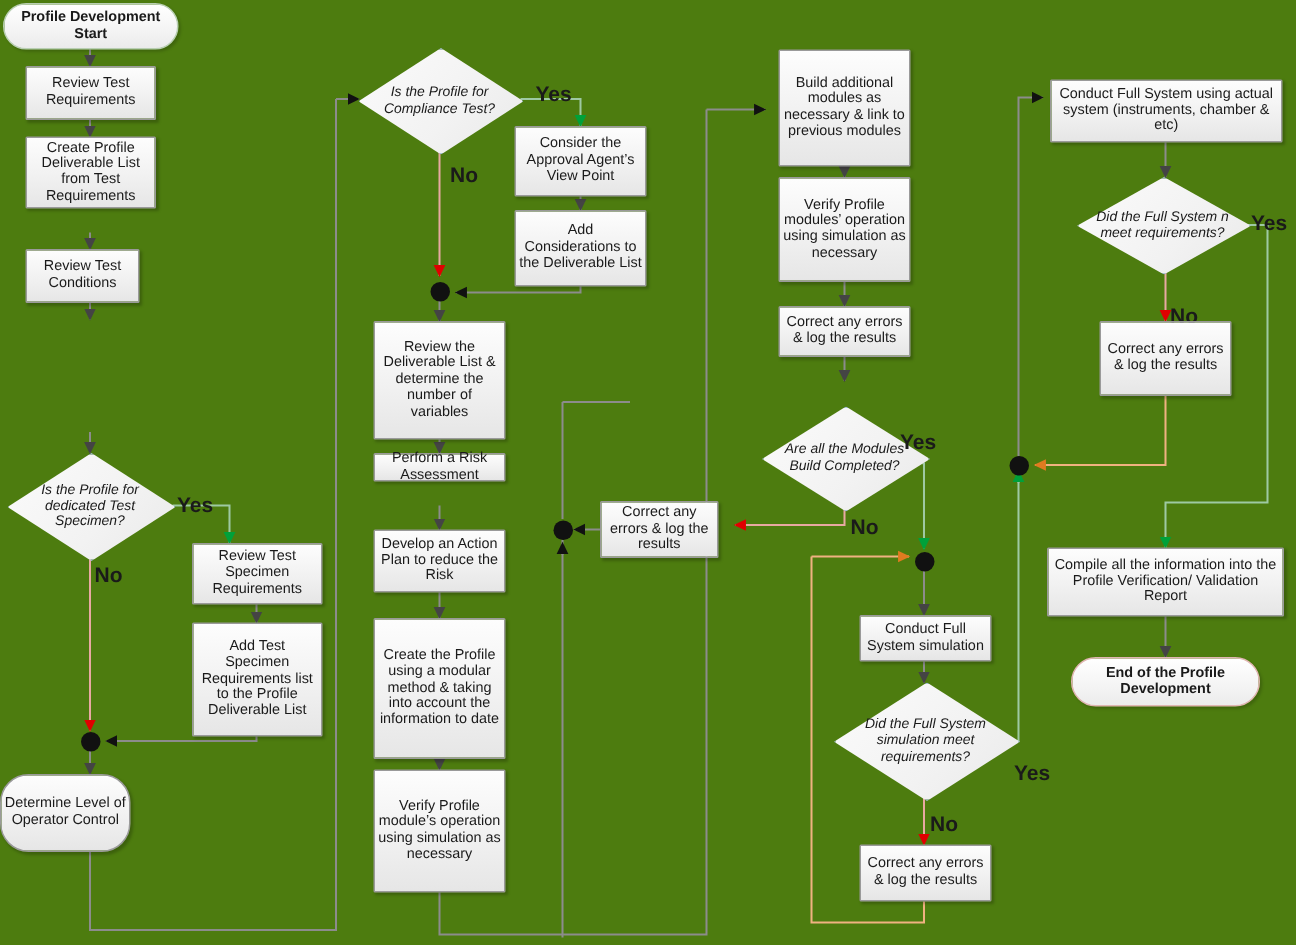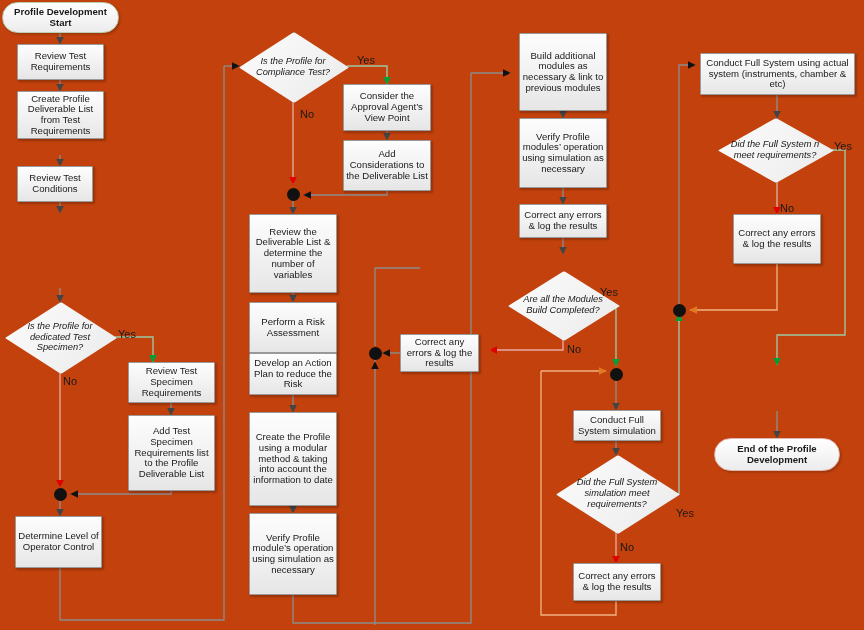--- a/index.html
+++ b/index.html
@@ -1,17 +1,17 @@
 <!DOCTYPE html>
 <html><head>
 <meta charset="utf-8">
 <style>
   html,body{margin:0;padding:0;background:#ffffff;}
   body{font-family:"Liberation Sans","DejaVu Sans",sans-serif;}
-  #canvas{position:relative;width:864px;height:630px;overflow:hidden;background:#c2410c;}
+  #canvas{position:relative;width:864px;height:630px;overflow:hidden;background:#4d7c0f;}
   #edges{position:absolute;left:0;top:0;width:864px;height:630px;}
 
   .node{position:absolute;box-sizing:border-box;display:flex;align-items:center;
         justify-content:center;text-align:center;line-height:1.12;color:#1a1a1a;}
   .proc{background:linear-gradient(to bottom,#fdfdfd 0%,#f1f1f1 55%,#e6e6e6 100%);
         border:1px solid #9a9a9a;border-radius:1px;font-size:9.6px;
         box-shadow:1.5px 1.5px 2px rgba(0,0,0,.22);padding:1px 2px;}
   .term{border:1.4px solid #cdb0ae;border-radius:999px;font-size:9.6px;font-weight:bold;
         box-shadow:1.5px 1.5px 2px rgba(0,0,0,.18);padding:1px 4px;}
   .term.start{background:linear-gradient(to bottom,#ffffff 0%,#f4f4f4 60%,#ebebeb 100%);
@@ -19,21 +19,21 @@
   .term.end{background:linear-gradient(to bottom,#ffffff 0%,#f4f4f4 60%,#ececec 100%);
         border-color:#e0b6b2;}
 
   .dec{font-size:9.3px;font-style:italic;color:#1a1a1a;}
   .dec .dshape{position:absolute;left:0;top:0;width:100%;height:100%;
         background:linear-gradient(135deg,#fbfbfb 0%,#f2f2f2 60%,#e9e9e9 100%);
         border:1px solid #a8c0d8;
         clip-path:polygon(50% 0,100% 50%,50% 100%,0 50%);}
   .dec .dtxt{position:relative;z-index:2;padding:0 6px;line-height:1.15;}
 
-  .elabel{position:absolute;font-size:11px;color:#1a1a1a;font-style:normal;white-space:nowrap;}
+  .elabel{position:absolute;font-size:14px;color:#1a1a1a;font-style:normal;white-space:nowrap;font-weight:bold;}
   .jdot{position:absolute;width:13px;height:13px;border-radius:50%;background:#111;}
 </style>
 </head>
 <body>
 
 <div id="canvas">
 
   <svg id="edges" viewBox="0 0 864 630">
     <defs>
       <marker id="agray" markerWidth="7" markerHeight="7" refX="5.4" refY="3.2" orient="auto">
@@ -146,38 +146,38 @@
   </div>
   <div class="elabel" style="left:118px;top:328px;">Yes</div>
   <div class="elabel" style="left:63px;top:375px;">No</div>
 
   <div class="node proc" style="left:128px;top:362px;width:87px;height:41px;">Review Test Specimen Requirements</div>
 
   <div class="node proc" style="left:128px;top:415px;width:87px;height:76px;">Add Test Specimen Requirements list to the Profile Deliverable List</div>
 
   <div class="jdot" style="left:54px;top:488px;"></div>
 
-  <div class="node proc" style="left:15px;top:516px;width:87px;height:52px;">Determine Level of Operator Control</div>
+  <div class="node proc" style="left:0;top:516px;width:87px;height:52px;border-radius:19px;">Determine Level of Operator Control</div>
 
   <div class="node dec" style="left:239px;top:32px;width:108px;height:69px;">
     <div class="dshape"></div>
     <div class="dtxt">Is the Profile for Compliance Test?</div>
   </div>
   <div class="elabel" style="left:357px;top:54px;">Yes</div>
   <div class="elabel" style="left:300px;top:108px;">No</div>
 
   <div class="node proc" style="left:343px;top:84px;width:88px;height:47px;">Consider the Approval Agent’s View Point</div>
 
   <div class="node proc" style="left:343px;top:140px;width:88px;height:51px;">Add Considerations to the Deliverable List</div>
 
   <div class="jdot" style="left:287px;top:188px;"></div>
 
   <div class="node proc" style="left:249px;top:214px;width:88px;height:79px;">Review the Deliverable List &amp; determine the number of variables</div>
 
-  <div class="node proc" style="left:249px;top:302px;width:88px;height:51px;">Perform a Risk Assessment</div>
+  <div class="node proc" style="left:249px;top:302px;width:88px;height:19px;">Perform a Risk Assessment</div>
 
   <div class="node proc" style="left:249px;top:353px;width:88px;height:42px;">Develop an Action Plan to reduce the Risk</div>
 
   <div class="node proc" style="left:249px;top:412px;width:88px;height:94px;text-align:center;">Create the Profile using a modular method &amp; taking into account the information to date</div>
 
   <div class="node proc" style="left:249px;top:513px;width:88px;height:82px;">Verify Profile module’s operation using simulation as necessary</div>
 
   <div class="jdot" style="left:369px;top:347px;"></div>
 
   <div class="node proc" style="left:400px;top:334px;width:79px;height:38px;">Correct any errors &amp; log the results</div>
@@ -214,16 +214,17 @@
     <div class="dshape"></div>
     <div class="dtxt">Did the Full System n meet requirements?</div>
   </div>
   <div class="elabel" style="left:834px;top:140px;">Yes</div>
   <div class="elabel" style="left:780px;top:202px;">No</div>
 
   <div class="node proc" style="left:733px;top:214px;width:88px;height:50px;">Correct any errors &amp; log the results</div>
 
   <div class="jdot" style="left:673px;top:304px;"></div>
 
+  <div class="node proc" style="left:698px;top:365px;width:158px;height:46px;">Compile all the information into the Profile Verification/ Validation Report</div>
 
   <div class="node term end" style="left:714px;top:438px;width:126px;height:33px;">End of the Profile Development</div>
 
 </div>
 
 </body></html>

